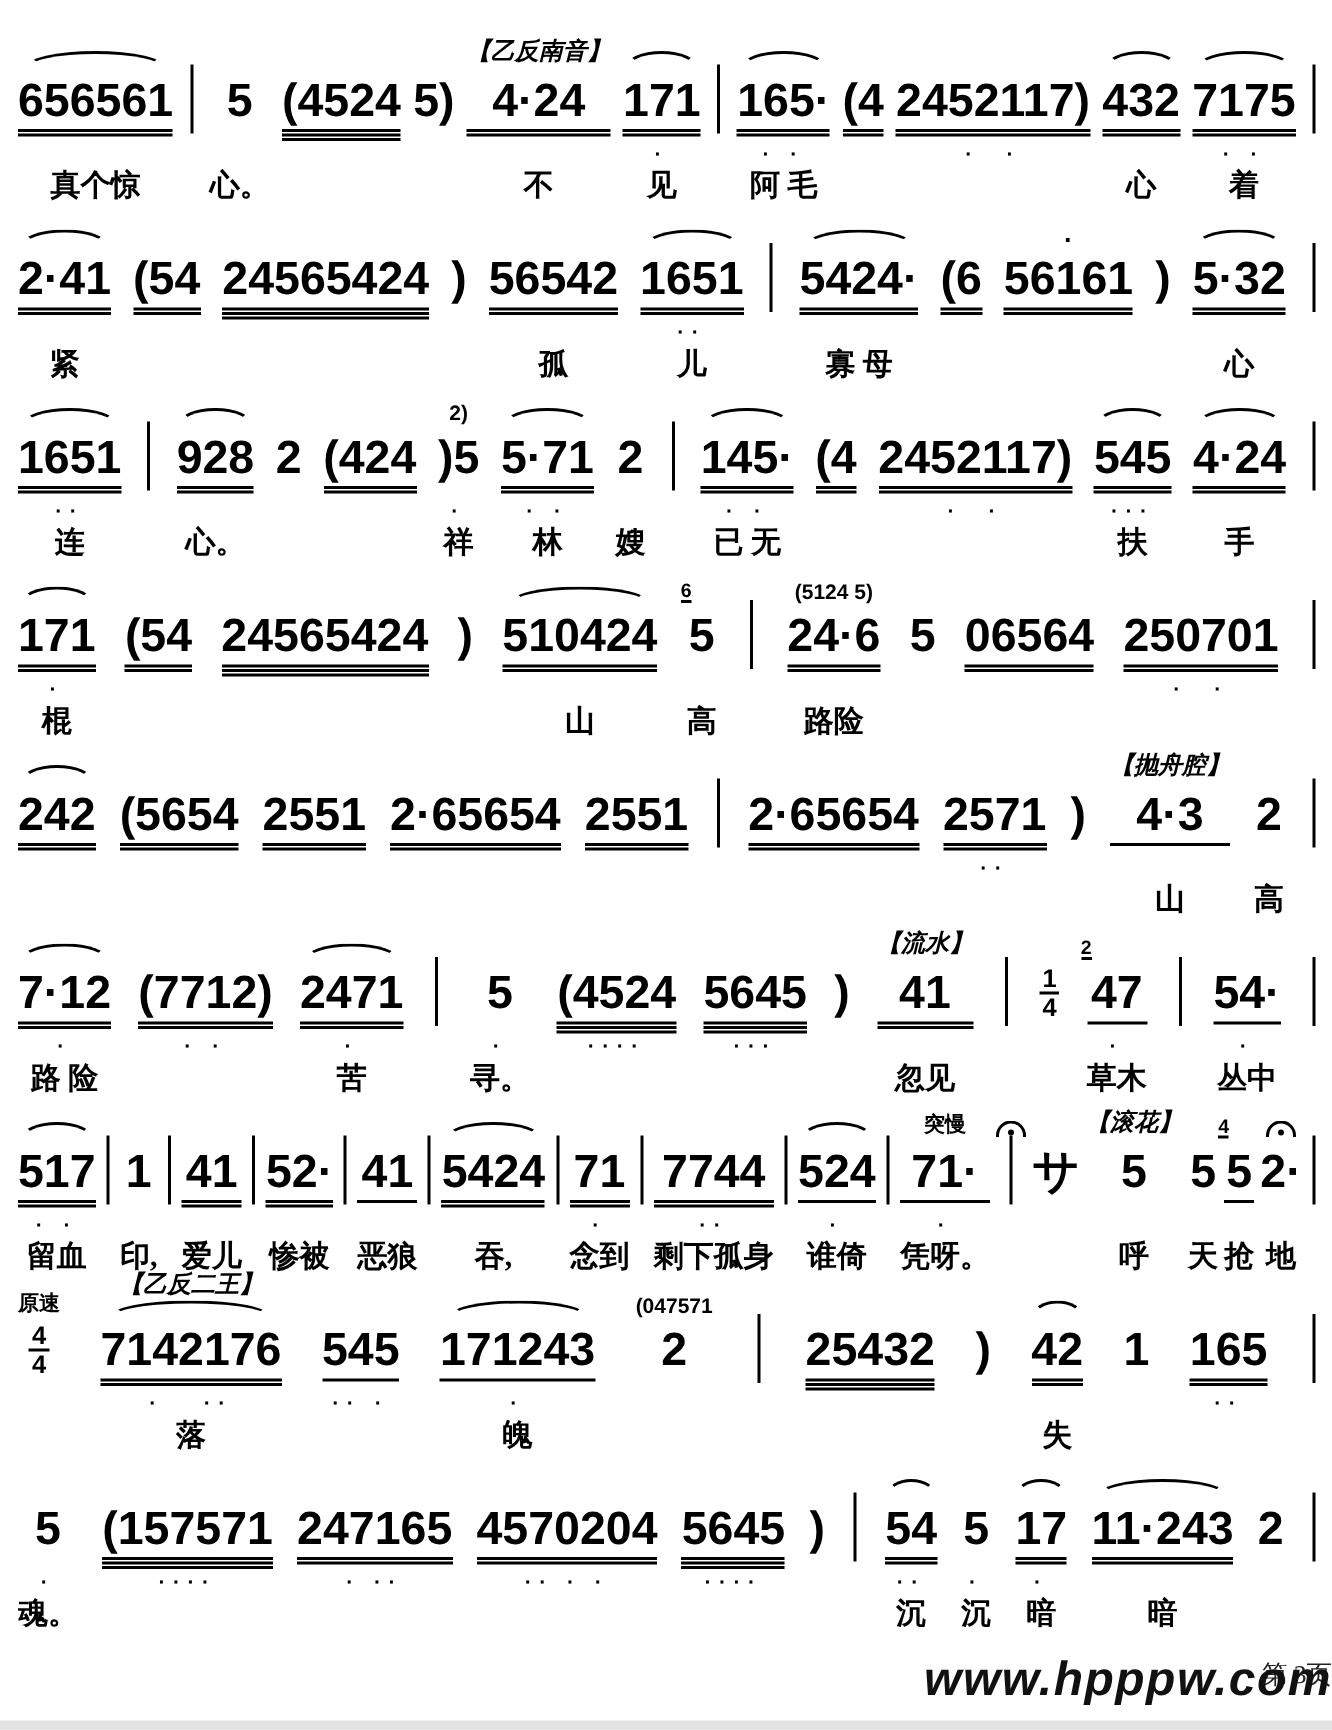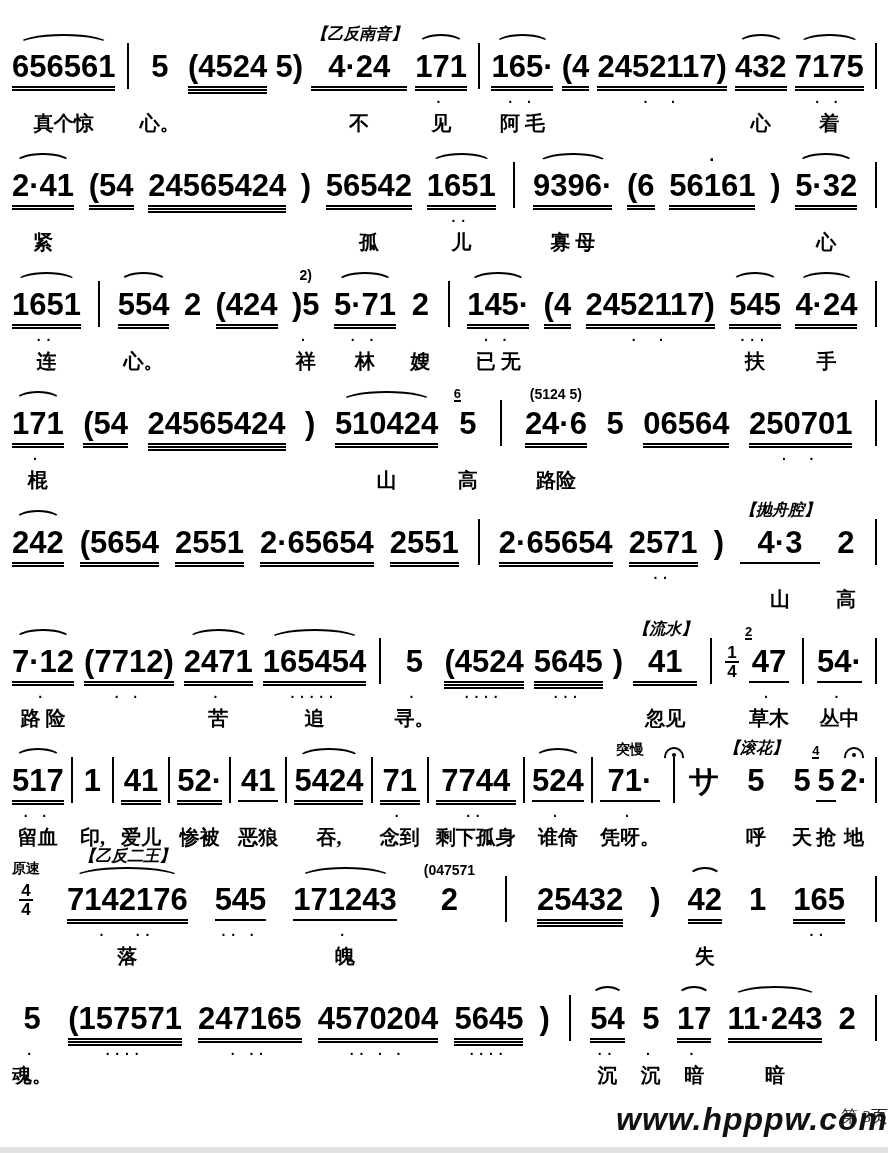--- a/index.html
+++ b/index.html
@@ -263,21 +263,21 @@
             <div class="barline"></div>
           </div>
           <div class="uls"></div>
           <div class="dots"></div>
           <div class="lyr"></div>
         </div>
         <div class="item">
           <div class="above">
             <div class="slur"></div>
           </div>
-          <div class="num">9396·</div>
+          <div class="num">5424·</div>
           <div class="uls">
             <div class="u"></div>
             <div class="u"></div>
           </div>
           <div class="dots"></div>
           <div class="lyr">寡 母</div>
         </div>
         <div class="item">
           <div class="above"></div>
           <div class="num">(6</div>
@@ -348,21 +348,21 @@
             <div class="barline"></div>
           </div>
           <div class="uls"></div>
           <div class="dots"></div>
           <div class="lyr"></div>
         </div>
         <div class="item">
           <div class="above">
             <div class="slur"></div>
           </div>
-          <div class="num">554</div>
+          <div class="num">928</div>
           <div class="uls">
             <div class="u"></div>
             <div class="u"></div>
           </div>
           <div class="dots"></div>
           <div class="lyr">心。</div>
         </div>
         <div class="item">
           <div class="above"></div>
           <div class="num">2</div>
@@ -747,32 +747,20 @@
           <div class="above">
             <div class="slur"></div>
           </div>
           <div class="num">2471</div>
           <div class="uls">
             <div class="u"></div>
             <div class="u"></div>
           </div>
           <div class="dots">·</div>
           <div class="lyr">苦</div>
-        </div>
-        <div class="item">
-          <div class="above">
-            <div class="slur"></div>
-          </div>
-          <div class="num">165454</div>
-          <div class="uls">
-            <div class="u"></div>
-            <div class="u"></div>
-          </div>
-          <div class="dots">·····</div>
-          <div class="lyr">追</div>
         </div>
         <div class="item">
           <div class="above"></div>
           <div class="num">
             <div class="barline"></div>
           </div>
           <div class="uls"></div>
           <div class="dots"></div>
           <div class="lyr"></div>
         </div>

